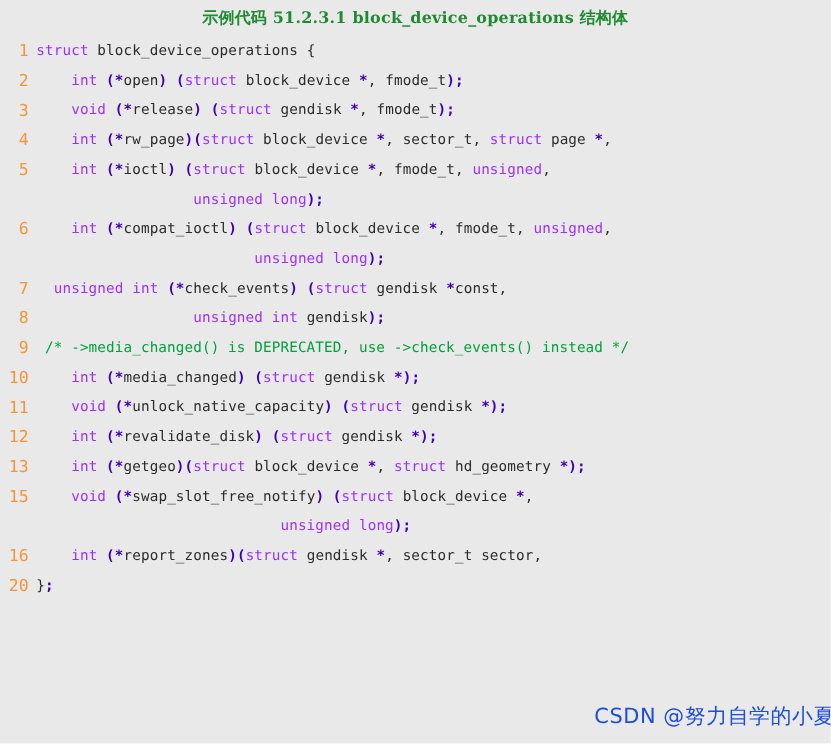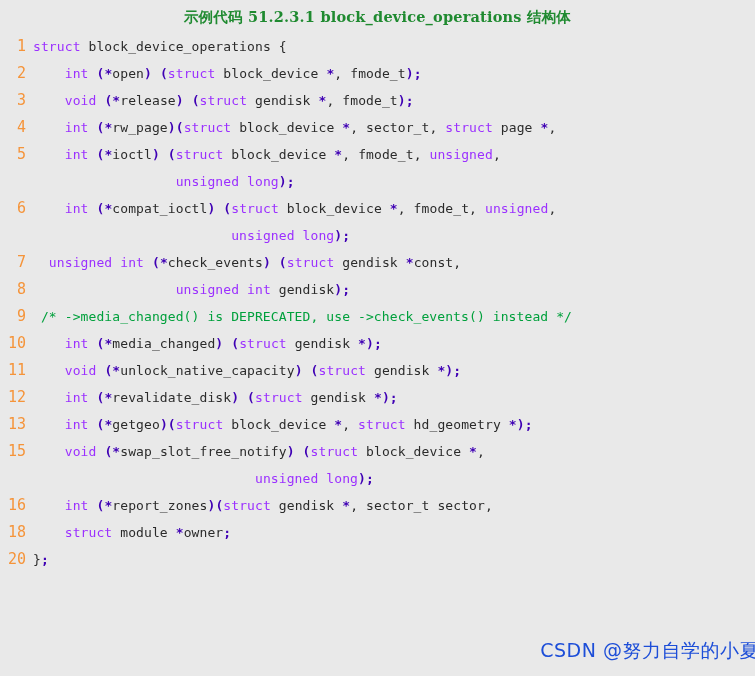--- a/index.html
+++ b/index.html
@@ -99,19 +99,18 @@
       <div class="row"><div class="ln">7</div><div class="src">  <span class="kw">unsigned</span> <span class="kw">int</span> <span class="pun">(</span><span class="pun">*</span><span class="id">check_events</span><span class="pun">)</span> <span class="pun">(</span><span class="kw">struct</span> <span class="id">gendisk</span> <span class="pun">*</span><span class="id">const</span>,</div></div>
       <div class="row"><div class="ln">8</div><div class="src">                  <span class="kw">unsigned</span> <span class="kw">int</span> <span class="id">gendisk</span><span class="pun">)</span><span class="pun">;</span></div></div>
       <div class="row"><div class="ln">9</div><div class="src"><span class="cmt"> /* -&gt;media_changed() is DEPRECATED, use -&gt;check_events() instead */</span></div></div>
       <div class="row"><div class="ln">10</div><div class="src">    <span class="kw">int</span> <span class="pun">(</span><span class="pun">*</span><span class="id">media_changed</span><span class="pun">)</span> <span class="pun">(</span><span class="kw">struct</span> <span class="id">gendisk</span> <span class="pun">*</span><span class="pun">)</span><span class="pun">;</span></div></div>
       <div class="row"><div class="ln">11</div><div class="src">    <span class="kw">void</span> <span class="pun">(</span><span class="pun">*</span><span class="id">unlock_native_capacity</span><span class="pun">)</span> <span class="pun">(</span><span class="kw">struct</span> <span class="id">gendisk</span> <span class="pun">*</span><span class="pun">)</span><span class="pun">;</span></div></div>
       <div class="row"><div class="ln">12</div><div class="src">    <span class="kw">int</span> <span class="pun">(</span><span class="pun">*</span><span class="id">revalidate_disk</span><span class="pun">)</span> <span class="pun">(</span><span class="kw">struct</span> <span class="id">gendisk</span> <span class="pun">*</span><span class="pun">)</span><span class="pun">;</span></div></div>
       <div class="row"><div class="ln">13</div><div class="src">    <span class="kw">int</span> <span class="pun">(</span><span class="pun">*</span><span class="id">getgeo</span><span class="pun">)</span><span class="pun">(</span><span class="kw">struct</span> <span class="id">block_device</span> <span class="pun">*</span>, <span class="kw">struct</span> <span class="id">hd_geometry</span> <span class="pun">*</span><span class="pun">)</span><span class="pun">;</span></div></div>
       <div class="row"><div class="ln">15</div><div class="src">    <span class="kw">void</span> <span class="pun">(</span><span class="pun">*</span><span class="id">swap_slot_free_notify</span><span class="pun">)</span> <span class="pun">(</span><span class="kw">struct</span> <span class="id">block_device</span> <span class="pun">*</span>,</div></div>
       <div class="row"><div class="ln"></div><div class="src">                            <span class="kw">unsigned</span> <span class="kw">long</span><span class="pun">)</span><span class="pun">;</span></div></div>
       <div class="row"><div class="ln">16</div><div class="src">    <span class="kw">int</span> <span class="pun">(</span><span class="pun">*</span><span class="id">report_zones</span><span class="pun">)</span><span class="pun">(</span><span class="kw">struct</span> <span class="id">gendisk</span> <span class="pun">*</span>, <span class="id">sector_t</span> <span class="id">sector</span>,</div></div>
-      <div class="row"><div class="ln">18</div><div class="src">    <span class="kw">struct</span> <span class="id">module</span> <span class="pun">*</span><span class="id">owner</span><span class="pun">;</span></div></div>
       <div class="row"><div class="ln">20</div><div class="src">}<span class="pun">;</span></div></div>
     </div>
 
   <div id="watermark">CSDN @努力自学的小夏</div>
 
 </div>
 
 </body></html>

